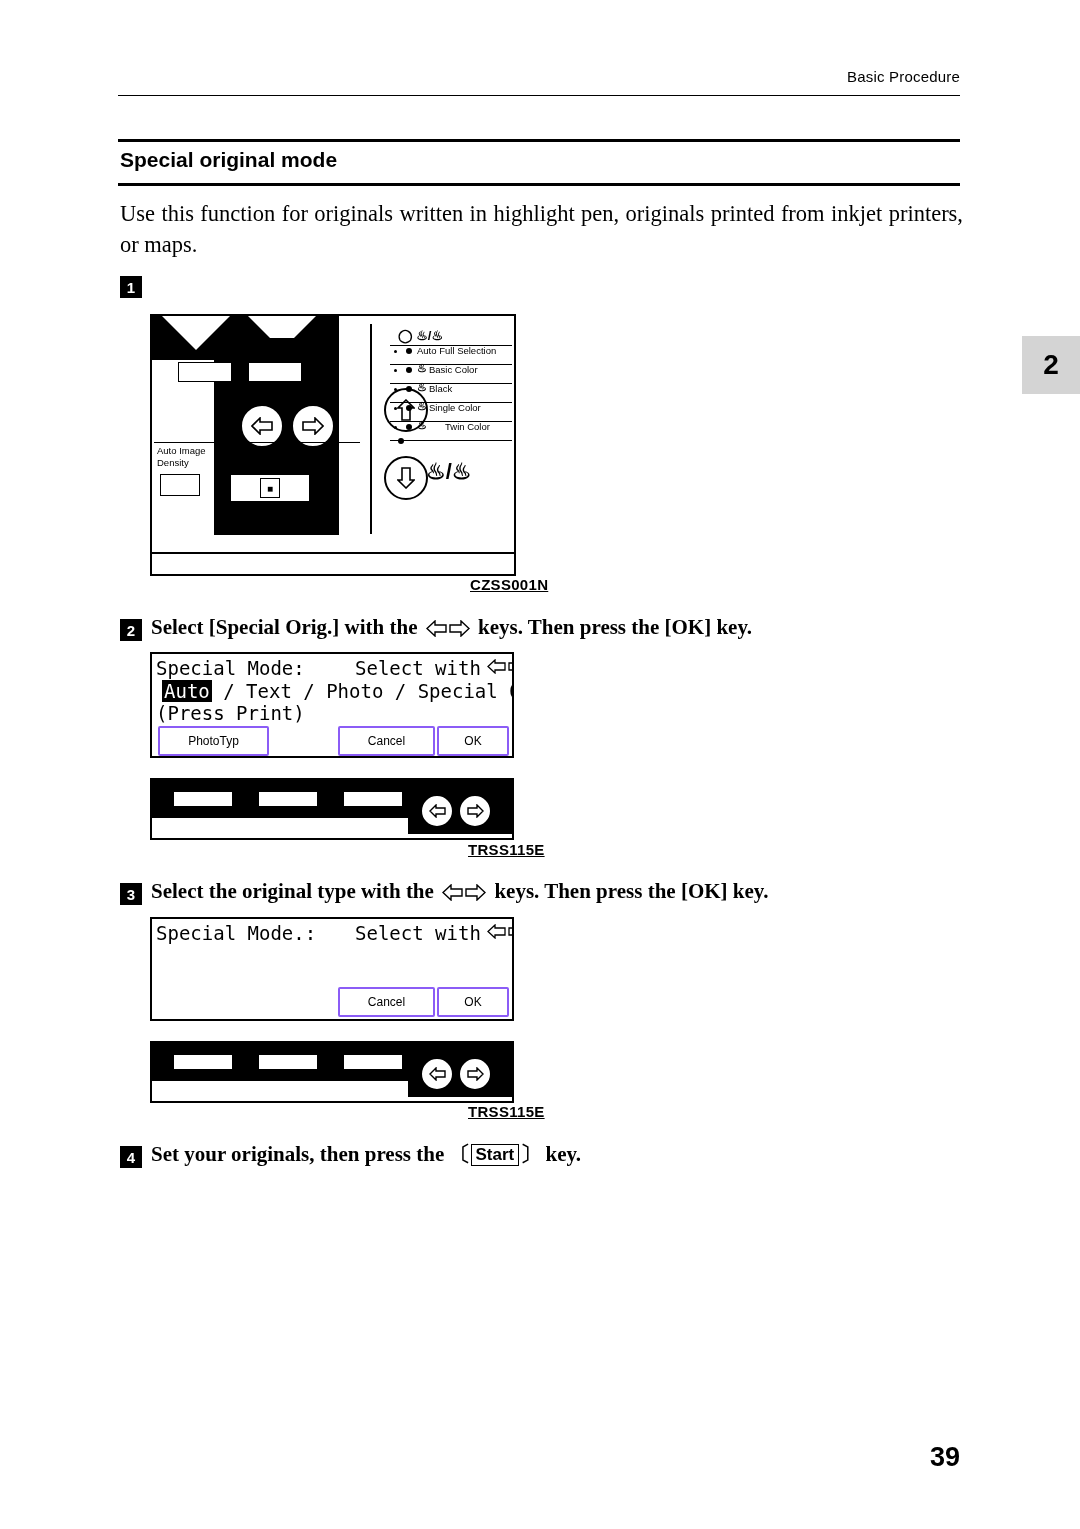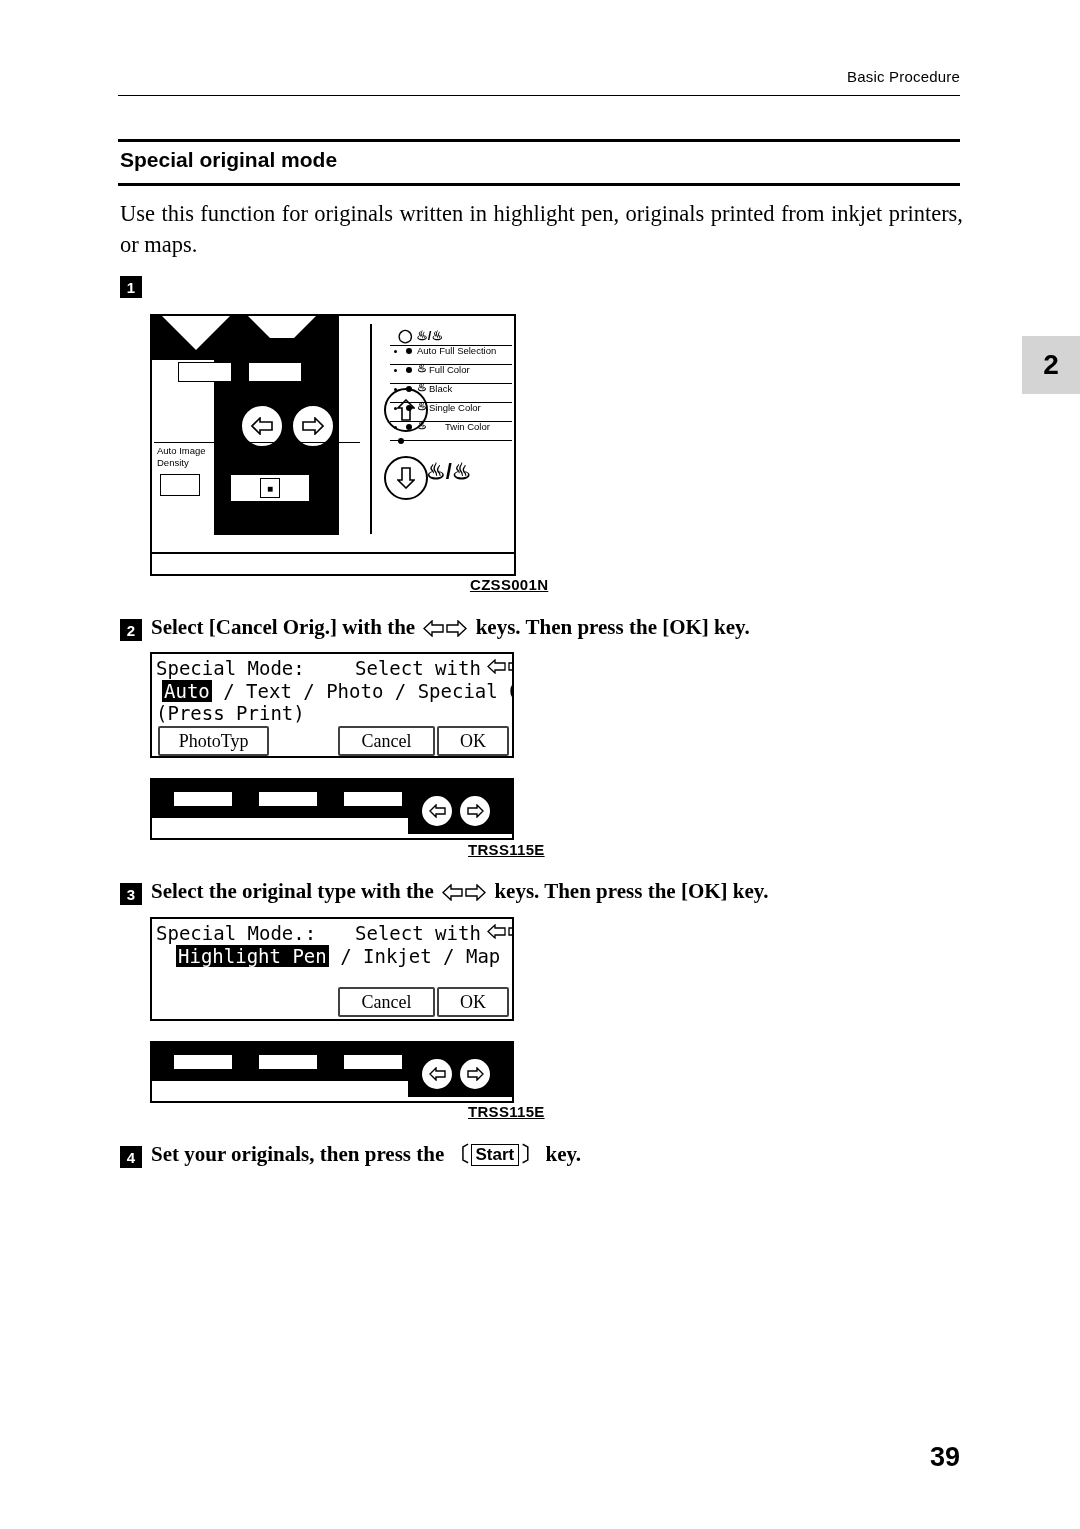--- a/index.html
+++ b/index.html
@@ -144,23 +144,23 @@
     font-family:"DejaVu Sans Mono", monospace;
     overflow:hidden;
   }
   .lcd .line {
     position:absolute; white-space:pre; font-size:19px; color:#000;
   }
   .lcd .inv {
     background:#000; color:#fff; padding:0 2px;
   }
   .lcd .boxbtn {
-    position:absolute; border:2px solid #404040; background:#fff;
-    display:flex; align-items:center; justify-content:center;
-    font-family:Liberation Serif, serif; font-size:18px;
+    position:absolute; border:2px solid #8b5cf6; background:#fff;
+    display:flex; align-items:center; justify-content:center;
+    font-family:Liberation Sans, sans-serif; font-size:12px;
     border-radius:2px;
   }
 
   
   .strip {
     position:absolute; border:2px solid #000; background:#fff; overflow:hidden;
   }
   .strip .black {
     position:absolute; background:#000;
   }
@@ -236,21 +236,21 @@
     <div class="vline" style="left:218px; top:8px; width:2px; height:210px;"></div>
 
     <div class="lbl-b" style="left:246px; top:12px; font-size:13px;">◯ ♨/♨</div>
     <div class="hr" style="left:238px; top:29px; width:122px;"></div>
     <div class="dot" style="left:254px; top:32px;"></div>
     <div class="smalldot" style="left:242px; top:34px;"></div>
     <div class="lbl" style="left:265px; top:29px;">Auto Full Selection</div>
     <div class="hr" style="left:238px; top:48px; width:122px;"></div>
     <div class="dot" style="left:254px; top:51px;"></div>
     <div class="smalldot" style="left:242px; top:53px;"></div>
-    <div class="lbl" style="left:277px; top:48px;">Full Color</div>
+    <div class="lbl" style="left:277px; top:48px;">Basic Color</div>
     <div class="lbl-b" style="left:265px; top:46px; font-size:11px;">♨</div>
     <div class="hr" style="left:238px; top:67px; width:122px;"></div>
     <div class="dot" style="left:254px; top:70px;"></div>
     <div class="smalldot" style="left:242px; top:72px;"></div>
     <div class="lbl" style="left:277px; top:67px;text-align:center;">Black</div>
     <div class="lbl-b" style="left:265px; top:65px; font-size:11px;">♨</div>
     <div class="hr" style="left:238px; top:86px; width:122px;"></div>
     <div class="dot" style="left:254px; top:89px;"></div>
     <div class="smalldot" style="left:242px; top:91px;"></div>
     <div class="lbl" style="left:277px; top:86px;">Single Color</div>
@@ -275,21 +275,21 @@
     <div class="btn-white" style="left:78px; top:158px; width:78px; height:26px;"></div>
     <div style="position:absolute; left:108px; top:162px; width:18px; height:18px; border:1.5px solid #000; display:flex; align-items:center; justify-content:center; font-size:10px;">■</div>
 
     <div class="bottombar"></div>
   </div>
   <div class="figcode" style="left:470px; top:576px;">CZSS001N</div>
 
   <div class="step" style="left:120px; top:613px;">
     <div class="step-num">2</div>
     <div class="step-text">
-      <span>Select [Cancel Orig.] with the </span><span class="arrowpair"><svg width="44" height="17" viewBox="0 0 44 17">
+      <span>Select [Special Orig.] with the </span><span class="arrowpair"><svg width="44" height="17" viewBox="0 0 44 17">
             <path d="M9 1 L1 8.5 L9 16 L9 12 L20 12 L20 5 L9 5 Z" fill="#fff" stroke="#000" stroke-width="1.4"></path>
             <path d="M35 1 L43 8.5 L35 16 L35 12 L24 12 L24 5 L35 5 Z" fill="#fff" stroke="#000" stroke-width="1.4"></path>
           </svg></span><span> keys. Then press the [OK] key.</span>
     </div>
   </div>
 
   <div class="lcd" style="left:150px; top:652px; width:360px; height:102px;">
     <div class="line" style="left:4px; top:3px;">Special Mode:</div>
     <div class="line" style="left:203px; top:3px;">Select with</div>
     <span style="position:absolute; left:335px; top:5px;">
@@ -337,21 +337,20 @@
 
   <div class="lcd" style="left:150px; top:917px; width:360px; height:100px;">
     <div class="line" style="left:4px; top:3px;">Special Mode.:</div>
     <div class="line" style="left:203px; top:3px;">Select with</div>
     <span style="position:absolute; left:335px; top:5px;">
       <svg width="40" height="15" viewBox="0 0 40 15">
           <path d="M8 1 L1 7.5 L8 14 L8 11 L18 11 L18 4 L8 4 Z" fill="#fff" stroke="#000" stroke-width="1.3"></path>
           <path d="M32 1 L39 7.5 L32 14 L32 11 L22 11 L22 4 L32 4 Z" fill="#fff" stroke="#000" stroke-width="1.3"></path>
         </svg>
     </span>
-    <div class="line" style="left:24px; top:26px;"><span class="inv">Highlight Pen</span><span> / Inkjet / Map</span></div>
     <div class="boxbtn" style="left:186px; top:68px; width:93px; height:26px;">Cancel</div>
     <div class="boxbtn" style="left:285px; top:68px; width:68px; height:26px;">OK</div>
   </div>
 
   <div class="strip" style="left:150px; top:1041px; width:360px; height:58px;">
     <div class="black" style="left:0; top:0; width:360px; height:38px;"></div>
     <div class="wkey" style="left:22px; top:12px; width:58px; height:14px;"></div>
     <div class="wkey" style="left:107px; top:12px; width:58px; height:14px;"></div>
     <div class="wkey" style="left:192px; top:12px; width:58px; height:14px;"></div>
     <div class="gkey" style="left:277px; top:12px; width:58px; height:14px;"></div>

